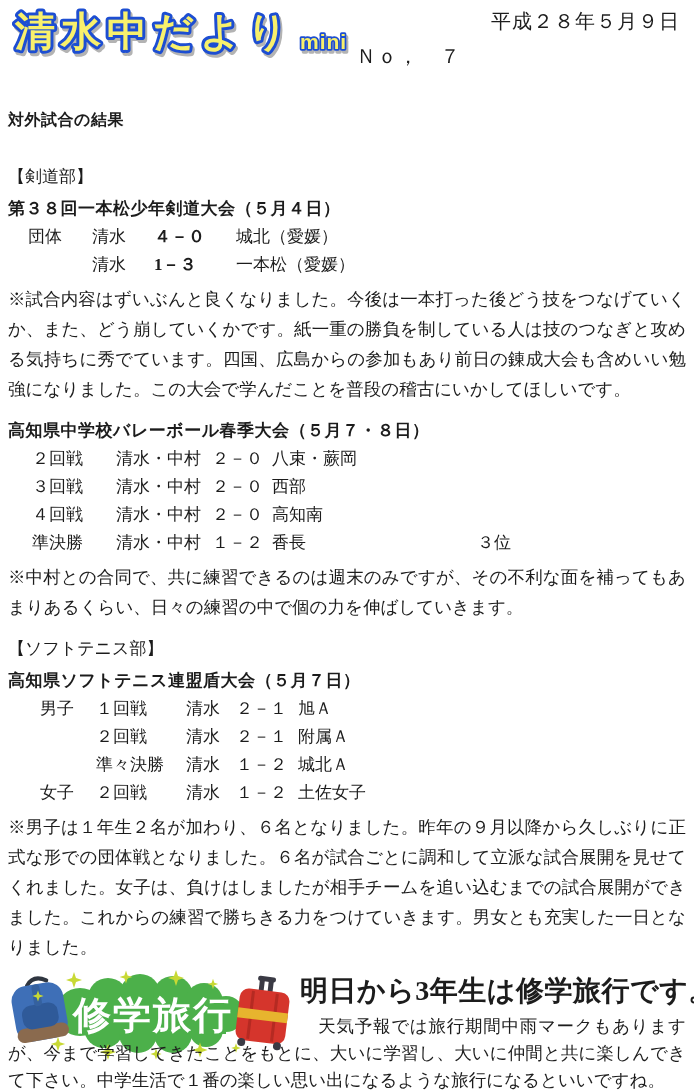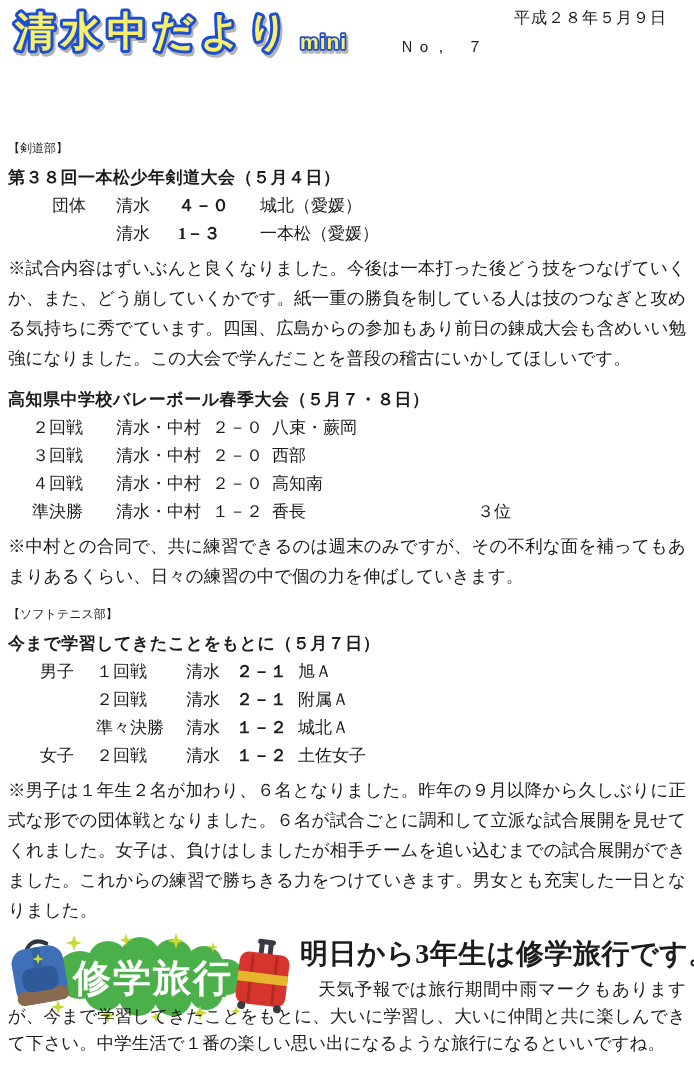--- a/index.html
+++ b/index.html
@@ -11,56 +11,56 @@
   .page{padding:0 8px;}
 
   
   header{position:relative;height:106px;}
   .logo-svg{position:absolute;left:4px;top:4px;filter:drop-shadow(2px 3px 0 #b3b3b3);}
   .logo-main{
     font-family:"Liberation Sans", sans-serif;font-weight:bold;
     paint-order:stroke fill;stroke-linejoin:round;
   }
   .head-right{
-    position:absolute;top:8px;right:19px;
+    position:absolute;top:8px;right:6px;
     display:grid;grid-template-columns:auto auto;column-gap:30px;row-gap:8px;
-    font-size:16px;letter-spacing:1px;white-space:nowrap;
+    font-size:20px;letter-spacing:1px;white-space:nowrap;
   }
   .hr-issue{justify-self:start;}
 
   
   .main-heading{
     font-family:"Liberation Sans", sans-serif;font-weight:bold;
     font-size:16px;letter-spacing:.5px;margin:4px 0 0 0;
   }
   .club-section{margin-top:15px;}
   .club-section.first{margin-top:34px;}
-  .club-name{font-size:12px;}
+  .club-name{font-size:17px;}
   .tourney{
     margin-top:9px;font-family:Liberation Sans, sans-serif;
     font-weight:bold;font-size:17px;letter-spacing:.5px;
   }
 
   
   .rows{margin-top:3px;}
   .result-row{display:flex;line-height:28px;font-size:17px;white-space:nowrap;}
-  .kendo-row{margin-left:44px;}
+  .kendo-row{margin-left:20px;}
   .kendo-row .c-label{width:64px;}
   .kendo-row .c-team{width:62px;}
   .kendo-row .c-score{width:82px;font-weight:bold;}
   .vb-row{margin-left:24px;}
   .vb-row .c-round{width:84px;}
   .vb-row .c-team{width:96px;}
   .vb-row .c-score{width:60px;}
   .vb-row .c-opp{width:205px;}
   .st-row{margin-left:32px;}
   .st-row .c-gender{width:56px;}
   .st-row .c-round{width:90px;}
   .st-row .c-team{width:50px;}
-  .st-row .c-score{width:62px;font-weight:bold;}
+  .st-row .c-score{width:62px;}
 
   .comment{
     margin:5px 0 0 0;font-size:17.5px;line-height:30px;
     text-align:justify;text-justify:inter-ideograph;
   }
 
   
   .trip{margin-top:10px;}
   .trip-art{float:left;width:286px;height:68px;margin-right:6px;text-align:center;}
   .trip-svg{display:block;width:286px;height:86px;overflow:visible;}
@@ -84,20 +84,21 @@
       <text class="logo-main" x="3" y="41" font-size="40" letter-spacing="6" fill="#f8f06c" stroke="#1d4ed2" stroke-width="6">清水中だより</text>
       <text class="logo-main" x="288" y="45" font-size="21" letter-spacing="1" fill="#f8f06c" stroke="#1d4ed2" stroke-width="3.5">mini</text>
     </svg>
     <div class="head-right">
       <span></span>
       <span class="hr-date">平成２８年５月９日</span>
       <span class="hr-issue">Ｎｏ，　７</span>
     </div>
   </header>
 
+  <div class="main-heading">対外試合の結果</div>
 
   <section class="club-section first">
     <div class="club-name">【剣道部】</div>
     <div class="tourney">第３８回一本松少年剣道大会（５月４日）</div>
     <div class="rows">
       <div class="result-row kendo-row">
         <span class="c-label">団体</span>
         <span class="c-team">清水</span>
         <span class="c-score">４－０</span>
         <span class="c-opp">城北（愛媛）</span>
@@ -142,21 +143,21 @@
         <span class="c-score">１－２</span>
         <span class="c-opp">香長</span>
         <span class="c-note">３位</span>
       </div>
     </div>
     <p class="comment">※中村との合同で、共に練習できるのは週末のみですが、その不利な面を補ってもあまりあるくらい、日々の練習の中で個の力を伸ばしていきます。</p>
   </section>
 
   <section class="club-section">
     <div class="club-name">【ソフトテニス部】</div>
-    <div class="tourney">今まで学習してきたことをもとに（５月７日）</div>
+    <div class="tourney">高知県ソフトテニス連盟盾大会（５月７日）</div>
     <div class="rows">
       <div class="result-row st-row">
         <span class="c-gender">男子</span>
         <span class="c-round">１回戦</span>
         <span class="c-team">清水</span>
         <span class="c-score">２－１</span>
         <span class="c-opp">旭Ａ</span>
       </div>
       <div class="result-row st-row">
         <span class="c-gender"></span>

